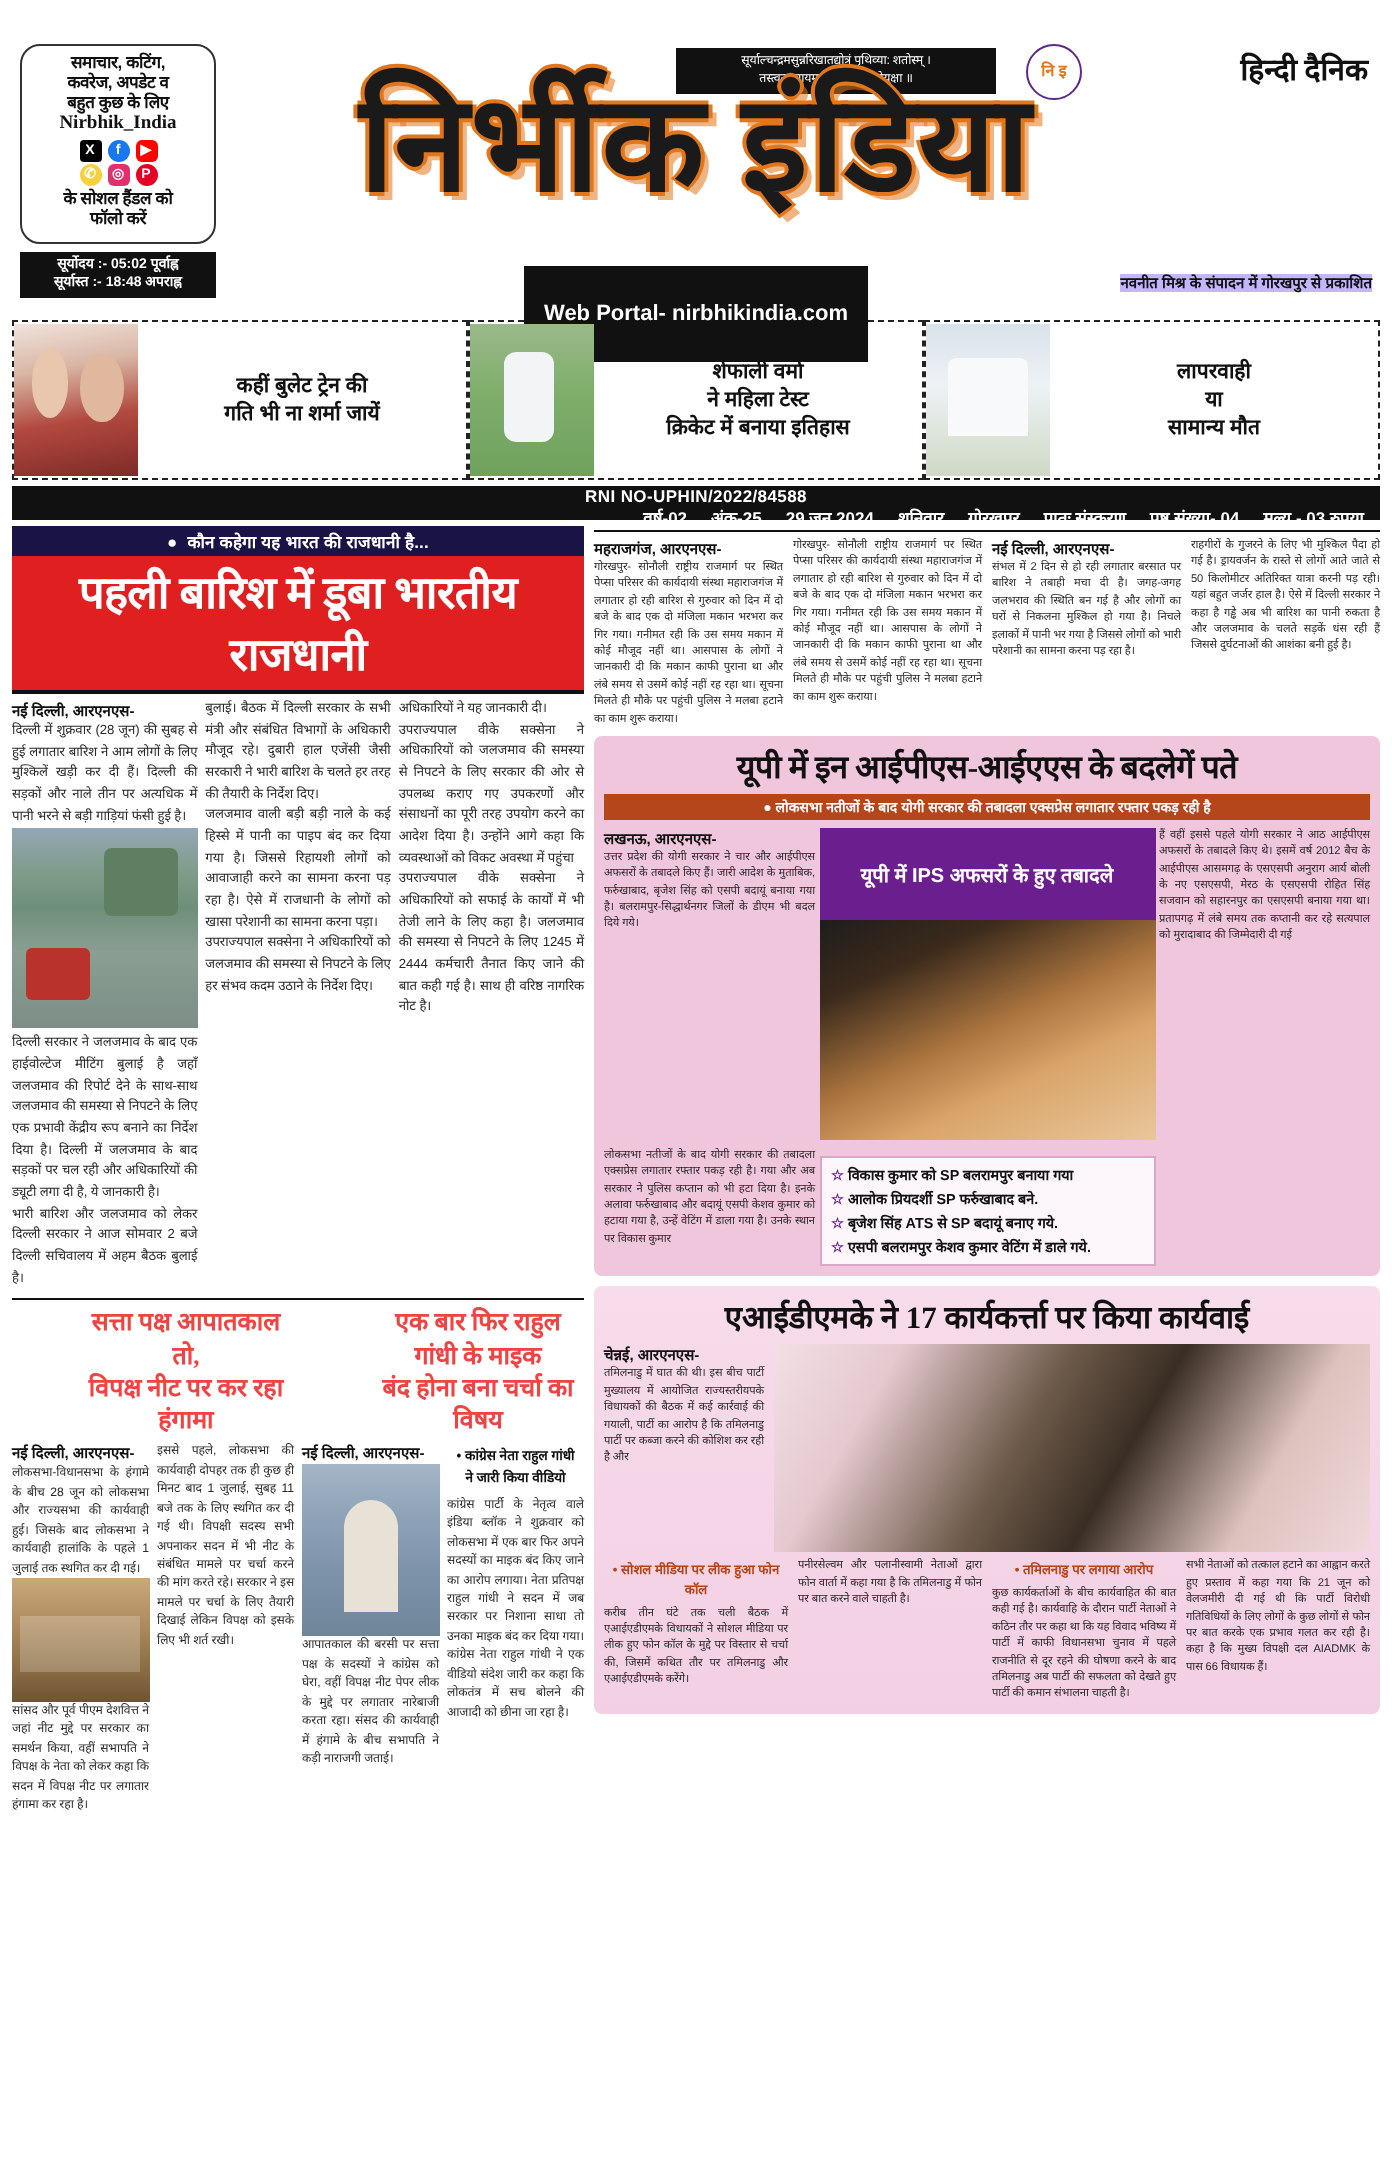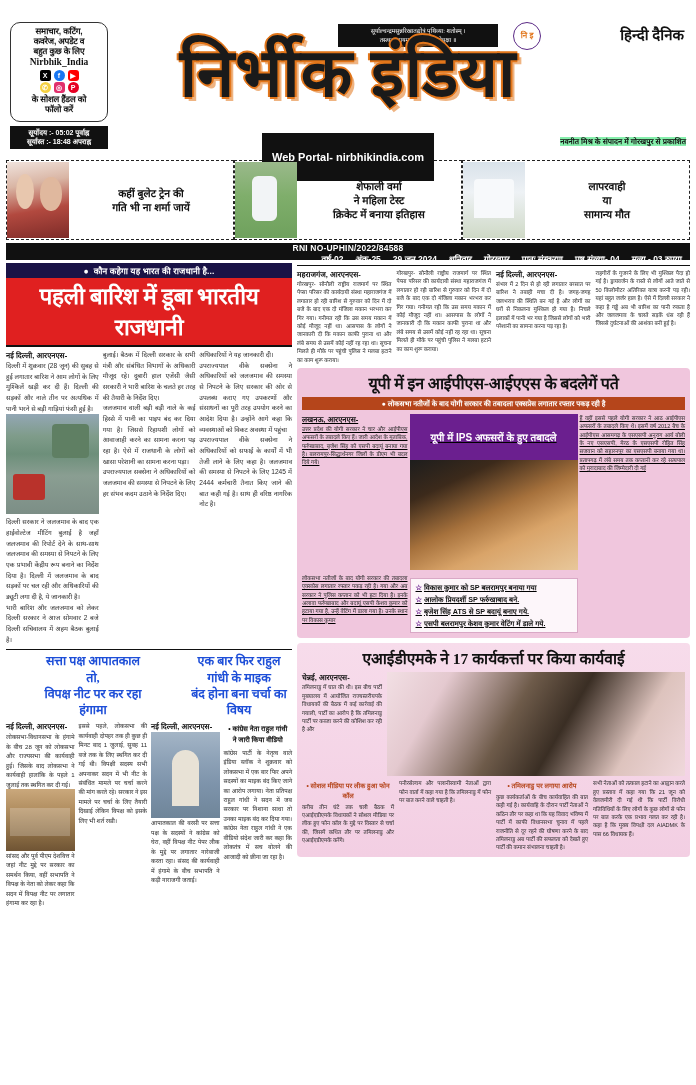--- a/index.html
+++ b/index.html
@@ -68,21 +68,21 @@
   }
   .web-portal {
     position:absolute; left:50%; transform:translateX(-50%); top:133px;
     background:#111; color:#fff; font-size:11px; font-weight:700;
     padding:18px 10px; white-space:nowrap;
   }
   .pub-line {
     position:absolute; right:10px; top:136px;
     font-size:7.5px; color:#111; font-weight:600;
   }
-  .pub-line .hl { background:#86efac; }
+  .pub-line .hl { background:#c4b5fd; }
 
   
   .photo-strip { display:flex; height:80px; margin:2px 6px 0 6px; gap:0; }
   .ps-cell { display:flex; align-items:center; border:1.5px dashed #222; flex:1; overflow:hidden; }
   .ps-img { width:62px; height:76px; flex:none; background-size:cover; background-position:center; }
   .ps-cap { flex:1; text-align:center; font-size:10.5px; font-weight:700; color:#111; line-height:1.35; padding:0 3px; }
 
   .img-couple { background-image: linear-gradient(170deg,#f0e3dd 0%,#d9b5a4 30%,#b2493f 62%,#7d2b28 100%); position:relative; }
   .img-couple:after{content:"";position:absolute;left:14%;top:16%;width:30%;height:46%;border-radius:50%;background:#e8c7ae;}
   .img-couple:before{content:"";position:absolute;right:12%;top:20%;width:34%;height:44%;border-radius:50%;background:#e0b89e;}
@@ -130,21 +130,21 @@
   .lead-photo { width:100%; height:100px; background:
      linear-gradient(180deg,#93a7b5 0%,#7f9c8a 22%,#6d8f7a 40%,#8a9e92 62%,#7c8e86 100%);
      position:relative; margin-bottom:3px; }
   .lead-photo:after{content:"";position:absolute;left:8%;bottom:14%;width:34%;height:26%;background:#b9322b;border-radius:3px;}
   .lead-photo:before{content:"";position:absolute;right:10%;top:10%;width:40%;height:34%;background:#5f7f63;border-radius:4px;}
 
   .sec-divider { border-top:1.5px solid #111; margin:4px 0 3px; }
 
   .dual-head { display:flex; gap:6px; align-items:flex-start; }
   .dual-head h2 {
-    flex:1; text-align:center; font-size:12.5px; font-weight:700; color:#1d4ed8;
+    flex:1; text-align:center; font-size:12.5px; font-weight:700; color:#ef4444;
     font-family:"Liberation Serif", serif; line-height:1.3;margin-left:34px;
   }
 
   .parl-photo { width:100%; height:62px; background:
     linear-gradient(180deg,#caa87c 0%,#b08d5f 35%,#8e6f46 70%,#6f5434 100%); position:relative; }
   .parl-photo:after{content:"";position:absolute;left:6%;top:30%;width:88%;height:46%;background:rgba(255,255,255,0.22);}
   .rahul-photo { width:100%; height:86px; background:
     linear-gradient(180deg,#a4b5c6 0%,#8fa3b8 30%,#7e94ab 60%,#6f8599 100%); position:relative; }
   .rahul-photo:after{content:"";position:absolute;left:30%;top:20%;width:40%;height:66%;background:#e8e2d6;border-radius:14px 14px 0 0;}
 
@@ -159,21 +159,21 @@
 
   .r-cols { display:flex; gap:5px; }
   .r-col { flex:1; }
 
   
   .ips-block { background:#f0c6dd; border-radius:4px; padding:4px 5px 5px; margin-top:4px; }
   .ips-title { text-align:center; font-size:16px; font-weight:700; color:#111;
                font-family:"Liberation Serif", serif; letter-spacing:-0.2px; }
   .ips-sub { background:#b5451b; color:#fff; font-size:7px; font-weight:700;
              text-align:center; padding:2px 4px; margin:3px 0 4px; }
-  .ips-grid { display:flex; gap:2px;text-decoration:underline; }
+  .ips-grid { display:flex; gap:2px; }
   .ips-mid { width:168px; flex:none; }
   .ips-photo-cap { background:#6b1f8f; color:#fff; font-size:10px; font-weight:700;
                    text-align:center; padding:16px 3px; }
   .ips-photo { width:100%; height:110px; background:
      linear-gradient(155deg,#1d1d1d 0%,#3c2a1b 22%,#a6713c 48%,#d9a469 68%,#e8c79a 100%); }
   .ips-points { background:#fdf6fa; border:1px solid #d9a8c6; margin-top:4px; padding:3px 5px; }
   .ips-points li { list-style:none; font-size:7.2px; font-weight:700; color:#111;
                    line-height:1.65; }
   .ips-points li .star { color:#6b1f8f; margin-right:2px; }
 

